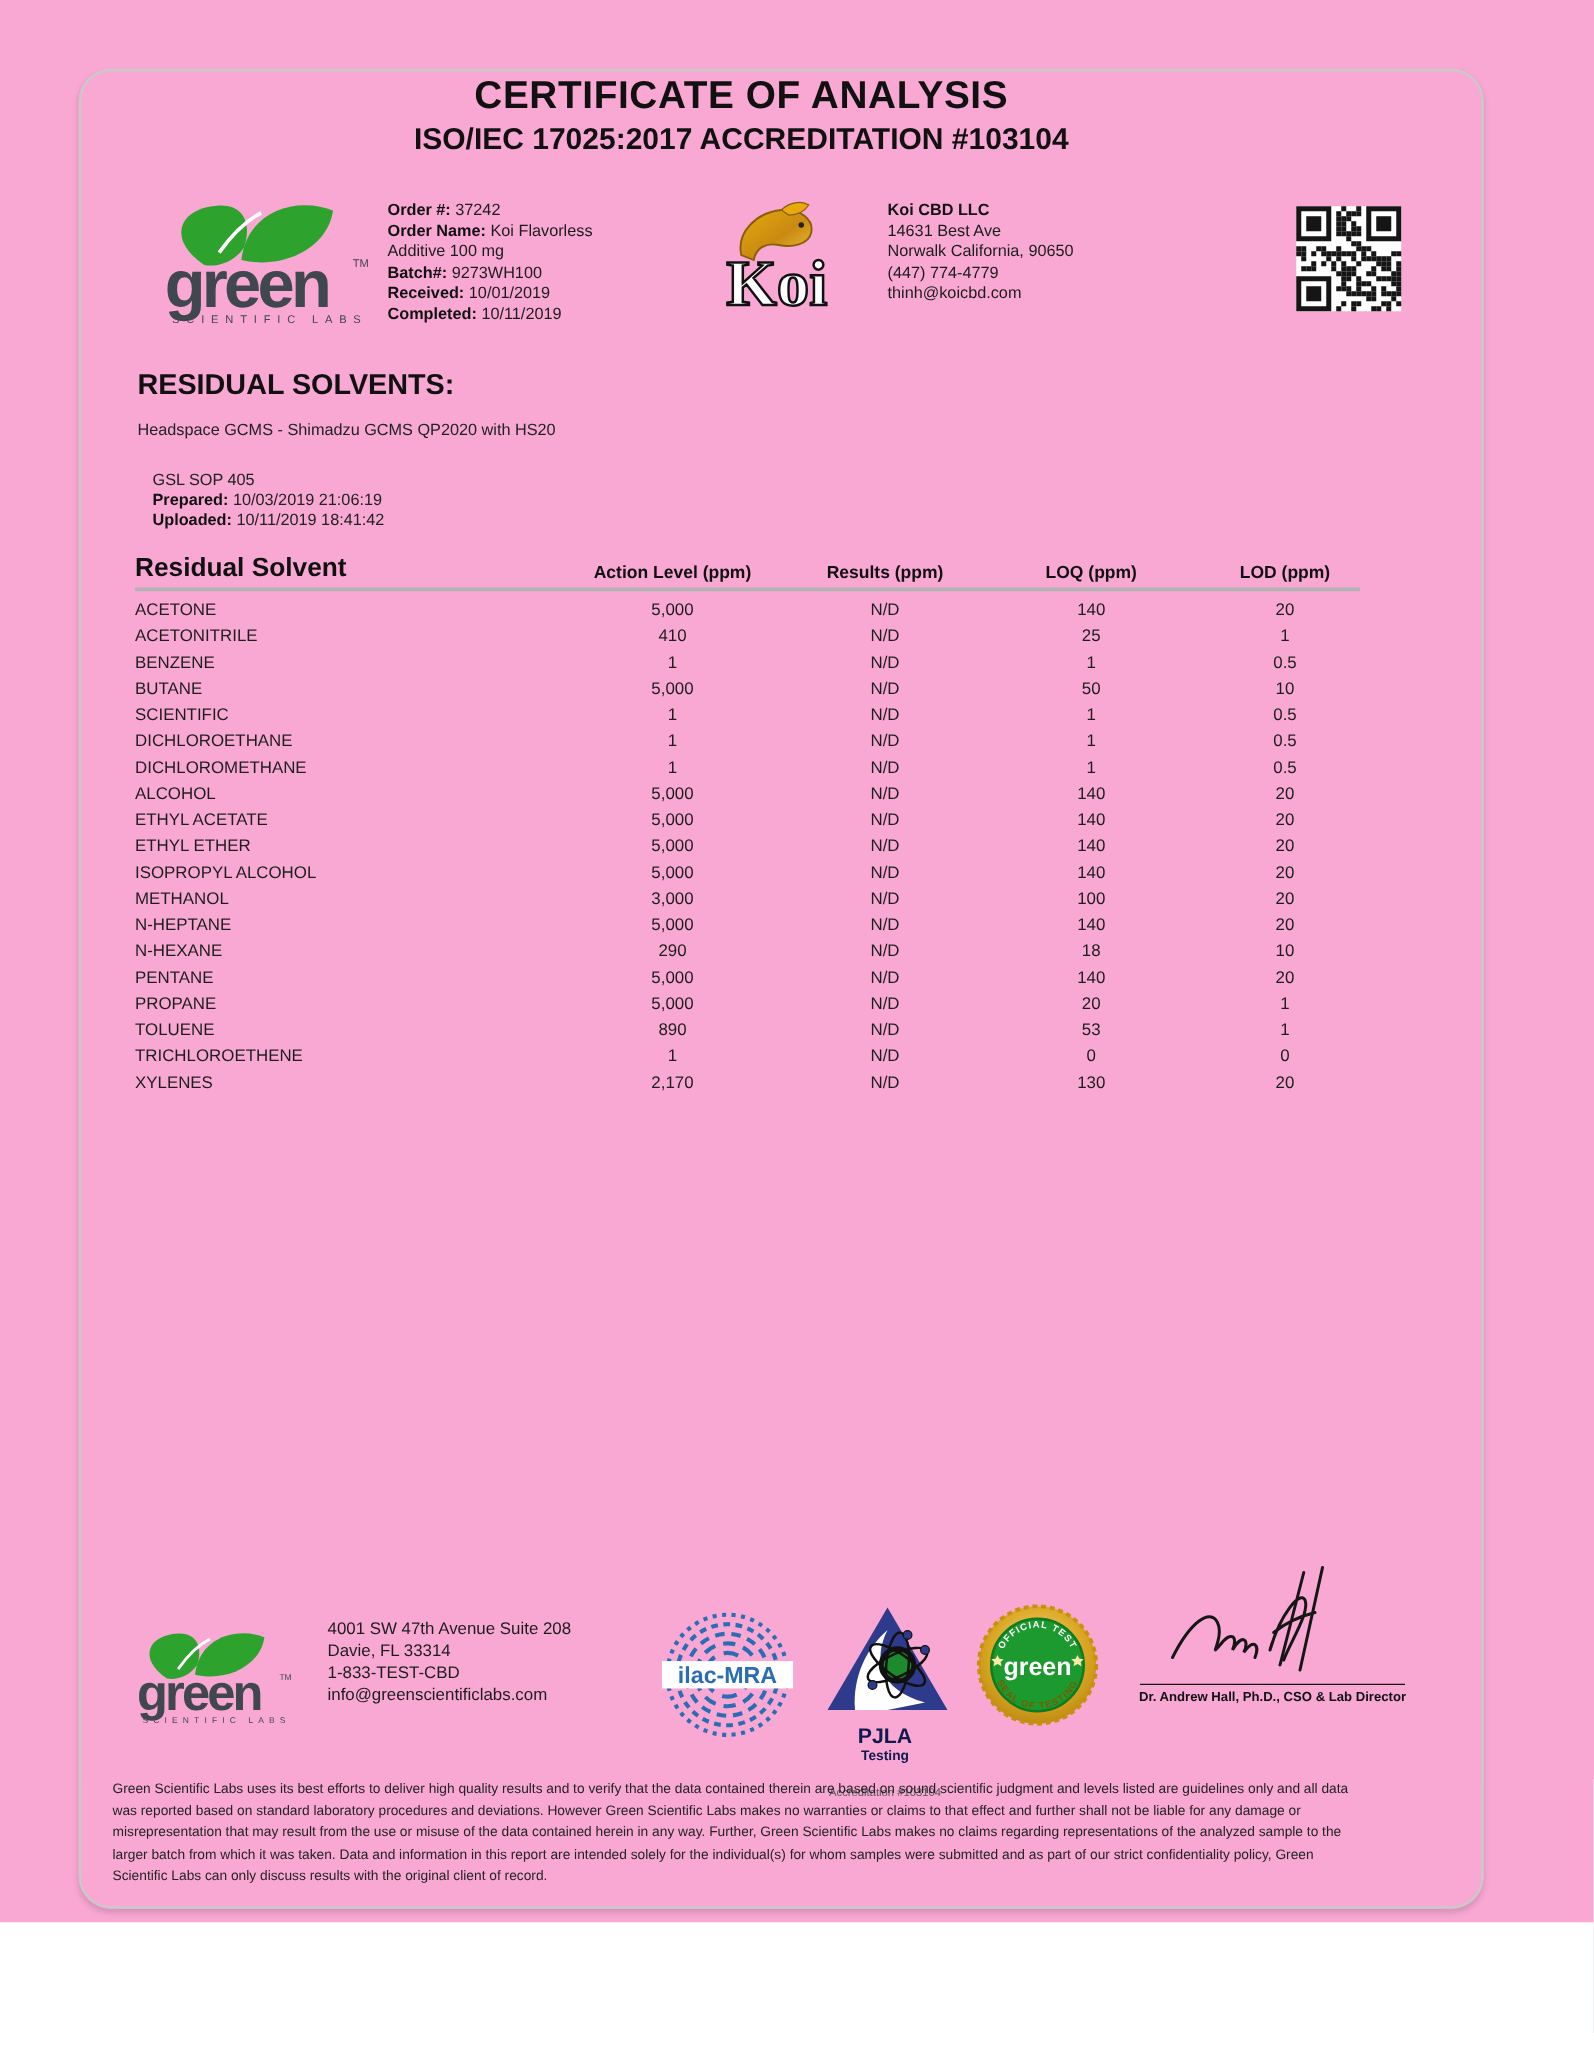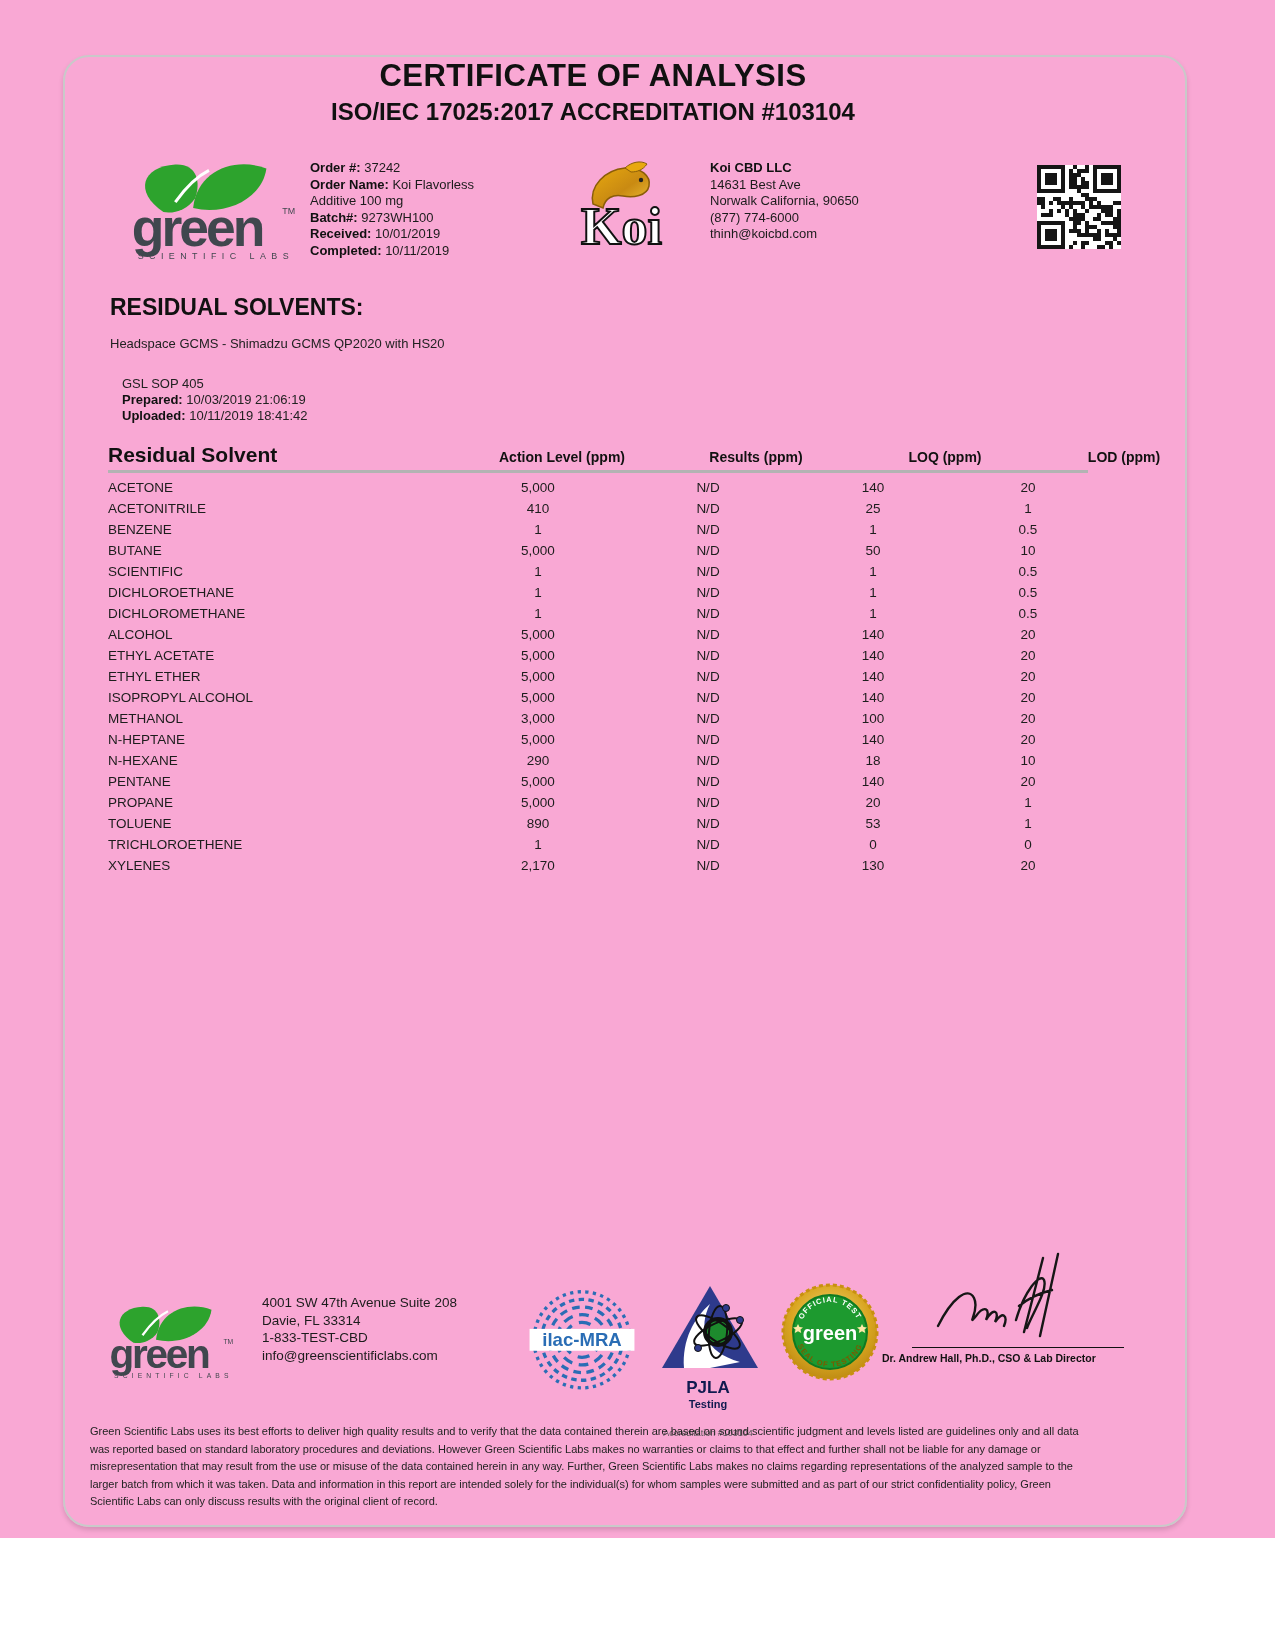--- a/index.html
+++ b/index.html
@@ -22,39 +22,39 @@
   .qr-grid .m{background:#151515;}
   .finder{position:absolute;width:20px;height:20px;border:4px solid #151515;background:#fff;}
   .finder>div{width:12px;height:12px;margin:4px;background:#151515;}
   .f-tl{left:0;top:0;} .f-tr{right:0;top:0;} .f-bl{left:0;bottom:0;}
   
   .sec-head{position:absolute;left:110px;top:294px;font-size:23px;font-weight:bold;color:#111;}
   .method{position:absolute;left:110px;top:336px;font-size:13px;color:#222;}
   .meta{position:absolute;left:110px;top:376px;font-size:13px;line-height:16px;color:#222;margin-left:12px;}
   
   .tbl{position:absolute;left:108px;top:443px;width:980px;}
-  .tbl-grid{display:grid;grid-template-columns:330px 200px 140px 190px 120px;gap:24px;}
+  .tbl-grid{display:grid;grid-template-columns:330px 200px 140px 190px 120px;}
   .th-name{font-size:21px;font-weight:bold;color:#111;}
   .th{font-size:14px;font-weight:bold;color:#111;text-align:center;align-self:end;padding-bottom:2px;}
   .tbl-divider{height:3px;background:#b3b3b3;margin-top:3px;margin-bottom:4px;}
   .tr{display:grid;grid-template-columns:330px 200px 140px 190px 120px;height:21px;align-items:center;}
   .td-name{font-size:13.5px;color:#1d1d1d;}
   .td{font-size:13.5px;color:#1d1d1d;text-align:center;}
   
   .ftr-logo{position:absolute;left:90px;top:1302px;}
   .ftr-address{position:absolute;left:262px;top:1294px;font-size:13.5px;line-height:17.5px;color:#1c1c1c;}
   .ilac{position:absolute;left:527px;top:1283px;}
   .pjla{position:absolute;left:648px;top:1282px;width:120px;text-align:center;}
   .pjla-title{font-size:17px;font-weight:bold;color:#101a4f;margin-top:2px;}
   .pjla-sub{font-size:11px;font-weight:bold;color:#101a4f;}
   .pjla-acc{font-size:9px;color:#555;margin-top:18px;}
   .seal{position:absolute;left:780px;top:1282px;}
   .sig{position:absolute;left:930px;top:1248px;}
   .sig-line{position:absolute;left:912px;top:1347px;width:212px;border-top:1.6px solid #111;}
-  .sig-name{position:absolute;left:882px;top:1352px;width:272px;font-size:10.5px;font-weight:bold;color:#111;}
+  .sig-name{position:absolute;left:882px;top:1352px;width:272px;text-align:center;font-size:10.5px;font-weight:bold;color:#111;}
   .disclaimer{position:absolute;left:90px;top:1423px;width:1005px;font-size:11px;line-height:17.5px;color:#232323;}
 </style>
 </head>
 <body>
 
 <div class="page">
   <div class="page-border"></div>
 
   <div class="title-wrap">
     <div class="title-main">CERTIFICATE OF ANALYSIS</div>
@@ -96,21 +96,21 @@
       <text x="6" y="86" font-size="52" font-weight="bold" font-family="Liberation Serif, serif" fill="#ffffff" stroke="#111" stroke-width="2">Koi</text>
     </svg>
   </div>
 
   <div class="client-block">
     <div class="info-line"><b>Koi CBD LLC</b></div>
     <div>
 
     <div class="info-line"><span>14631 Best Ave</span></div>
         <div class="info-line"><span>Norwalk California, 90650</span></div>
-        <div class="info-line"><span>(877) 774-6000</span></div>
+        <div class="info-line"><span>(447) 774-4779</span></div>
         <div class="info-line"><span>thinh@koicbd.com</span></div>
       </div>
   </div>
 
   <div class="qr">
     <div class="qr-grid">
         <div></div>
         <div></div>
         <div></div>
         <div></div>

